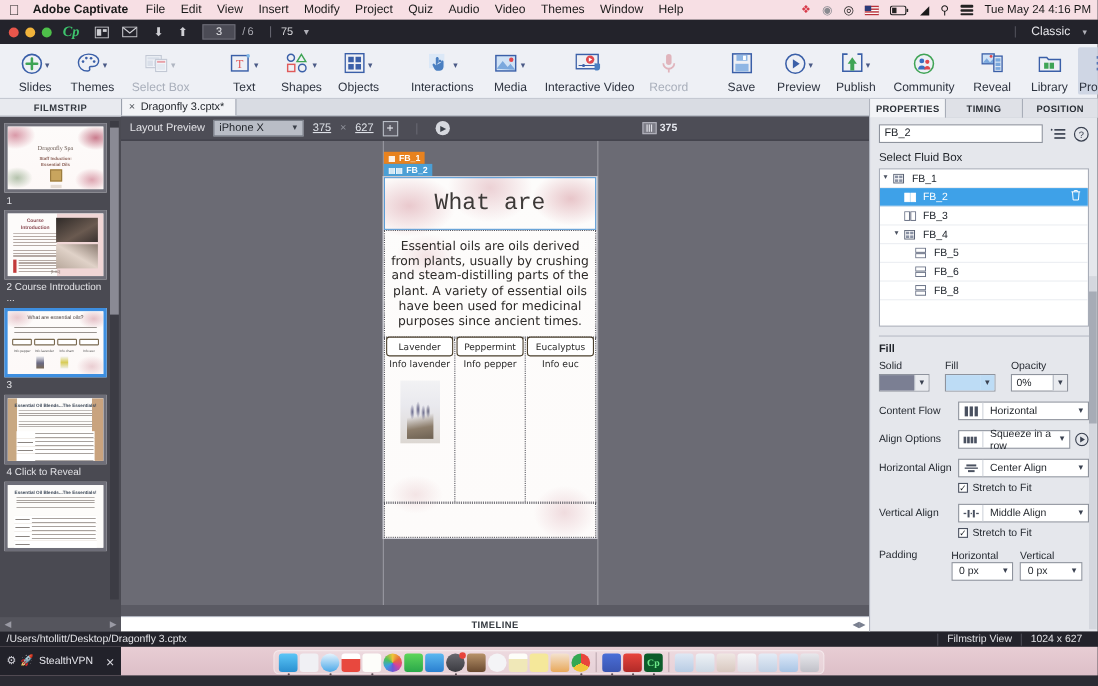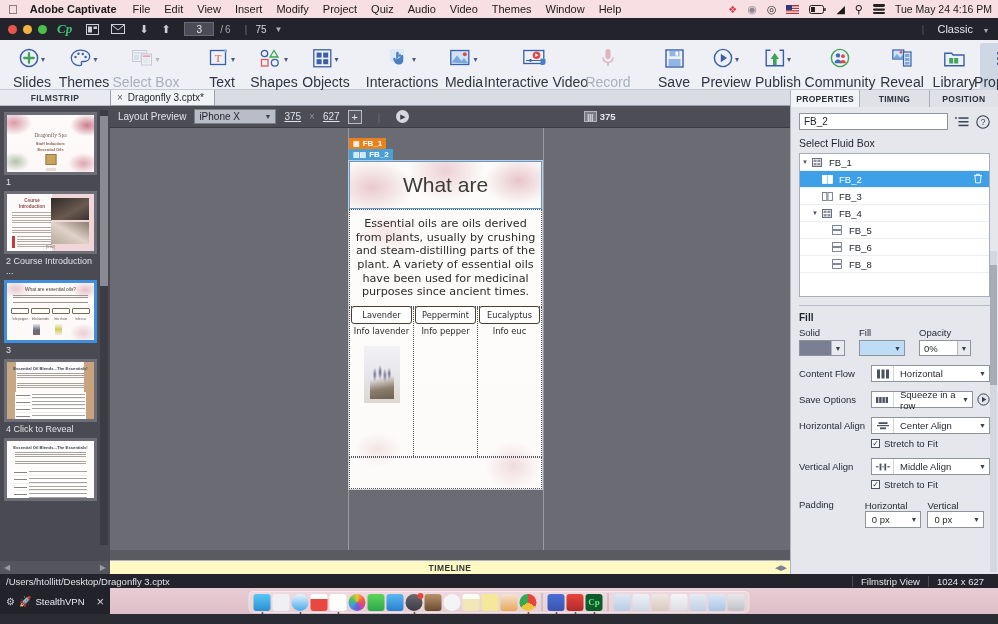--- a/index.html
+++ b/index.html
@@ -55,21 +55,21 @@
     height: 50px; background: #eef0f5;
     display: flex; align-items: flex-start; padding: 3px 6px 0 6px;
     position: relative; border-bottom: 1px solid #c5c9d2;
   }
   .rgroup { display: flex; align-items: flex-start; }
   .rbtn {
     width: 52px; display: flex; flex-direction: column; align-items: center;
     padding-top: 3px; cursor: default;
   }
   .rbtn .icwrap { height: 26px; display: flex; align-items: center; justify-content: center; gap: 2px; }
-  .rbtn .lbl { font-size: 14px; color: #2e3440; margin-top: 2px; white-space: nowrap; }
+  .rbtn .lbl { font-size: 11px; color: #2e3440; margin-top: 2px; white-space: nowrap; }
   .rbtn.wide { width: 72px; }
   .rbtn.disabled .lbl { color: #a9afbb; }
   .rdiv { width: 1px; height: 40px; background: #c8ccd5; margin: 3px 7px 0 7px; }
   .rspacer { flex: 1; }
   .rbtn.active { background: #cfd6e4; border-radius: 2px; }
   .chev { font-size: 8px; color: #4a5a86; }
 
   
   .main { display: flex; height: 484px; }
 
@@ -149,21 +149,21 @@
     padding: 0 4px; font-size: 8px; color: #fff; font-weight: bold; white-space: nowrap;
   }
   .fbtag.orange { background: #e8821e; }
   .fbtag.blue { background: #4b9fd5; }
   .fbtag .g { font-size: 7px; opacity: .95; }
 
   .fb2 {
     position: absolute; left: 0; right: 0; top: 0; height: 48px;
     border: 1px solid #5a9bd4; display: flex; align-items: center; justify-content: center;
   }
-  .fb2 .title { font-size: 21px; color: #3d3a38; font-family: Liberation Sans, sans-serif; font-weight: 300; }
+  .fb2 .title { font-size: 21px; color: #3d3a38; font-family: Liberation Mono, monospace; font-weight: 300; }
   .fb3 {
     position: absolute; left: 0; right: 0; top: 48px; height: 98px;
     border: 1px dotted #55555d; display: flex; align-items: center; justify-content: center;
     padding: 0 4px;
   }
   .fb3 p { font-size: 11.2px; line-height: 1.22; text-align: center; color: #2e2b29;
            font-family: "DejaVu Sans", sans-serif; }
   .fb4 { position: absolute; left: 0; right: 0; top: 146px; height: 150px;
          border: 1px dotted #55555d; display: flex; }
   .fbcol { flex: 1; border-right: 1px dotted #55555d; position: relative; }
@@ -203,21 +203,21 @@
       radial-gradient(circle 2.2px at 68% 48%, #d8c83c, transparent 65%),
       radial-gradient(circle 2.2px at 18% 60%, #dccc42, transparent 65%),
       radial-gradient(circle 2.4px at 50% 68%, #d6c638, transparent 65%),
       radial-gradient(circle 2.2px at 80% 72%, #dfcf46, transparent 65%),
       radial-gradient(circle 2.2px at 30% 84%, #d2c230, transparent 65%),
       radial-gradient(circle 2.2px at 62% 88%, #dacb3e, transparent 65%);
   }
   .fb-bottom { position: absolute; left: 0; right: 0; top: 296px; bottom: 0;
                border: 1px dotted #55555d; }
 
-  .timelinebar { height: 14px; background: #fef9c3; border-top: 1px solid #b0b4be;
+  .timelinebar { height: 14px; background: #ffffff; border-top: 1px solid #b0b4be;
                  display: flex; align-items: center; justify-content: center;
                  font-size: 8.5px; font-weight: bold; color: #33383f; letter-spacing: .4px;
                  position: relative; }
   .tl-top { height: 10px; background: #5a5a63; }
 
   
   .rightpanel { width: 208px; background: #e5e7ec; display: flex; flex-direction: column;
                 border-left: 1px solid #b0b4be; }
   .ptabs { display: flex; height: 17px; background: #c3c7d0; }
   .ptab { flex: 1; display: flex; align-items: center; justify-content: center;
@@ -980,21 +980,21 @@
                 <rect x="5.5" y=".5" width="3" height="9" fill="#4a5160"></rect>
                 <rect x="10" y=".5" width="3" height="9" fill="#4a5160"></rect>
               </svg>
           </span>
           <span class="cv">Horizontal</span>
           <span class="dd">▼</span>
         </span>
       </div>
 
       <div class="proprow">
-        <span class="plab">Save Options</span>
+        <span class="plab">Align Options</span>
         <span class="ctrl" style="margin-right:4px;">
           <span class="gi">
             <svg width="15" height="8" viewBox="0 0 15 8">
                 <rect x="1" y="1" width="2.4" height="6" fill="#4a5160"></rect>
                 <rect x="4.2" y="1" width="2.4" height="6" fill="#4a5160"></rect>
                 <rect x="7.4" y="1" width="2.4" height="6" fill="#4a5160"></rect>
                 <rect x="10.6" y="1" width="2.4" height="6" fill="#4a5160"></rect>
               </svg>
           </span>
           <span class="cv">Squeeze in a row</span>

